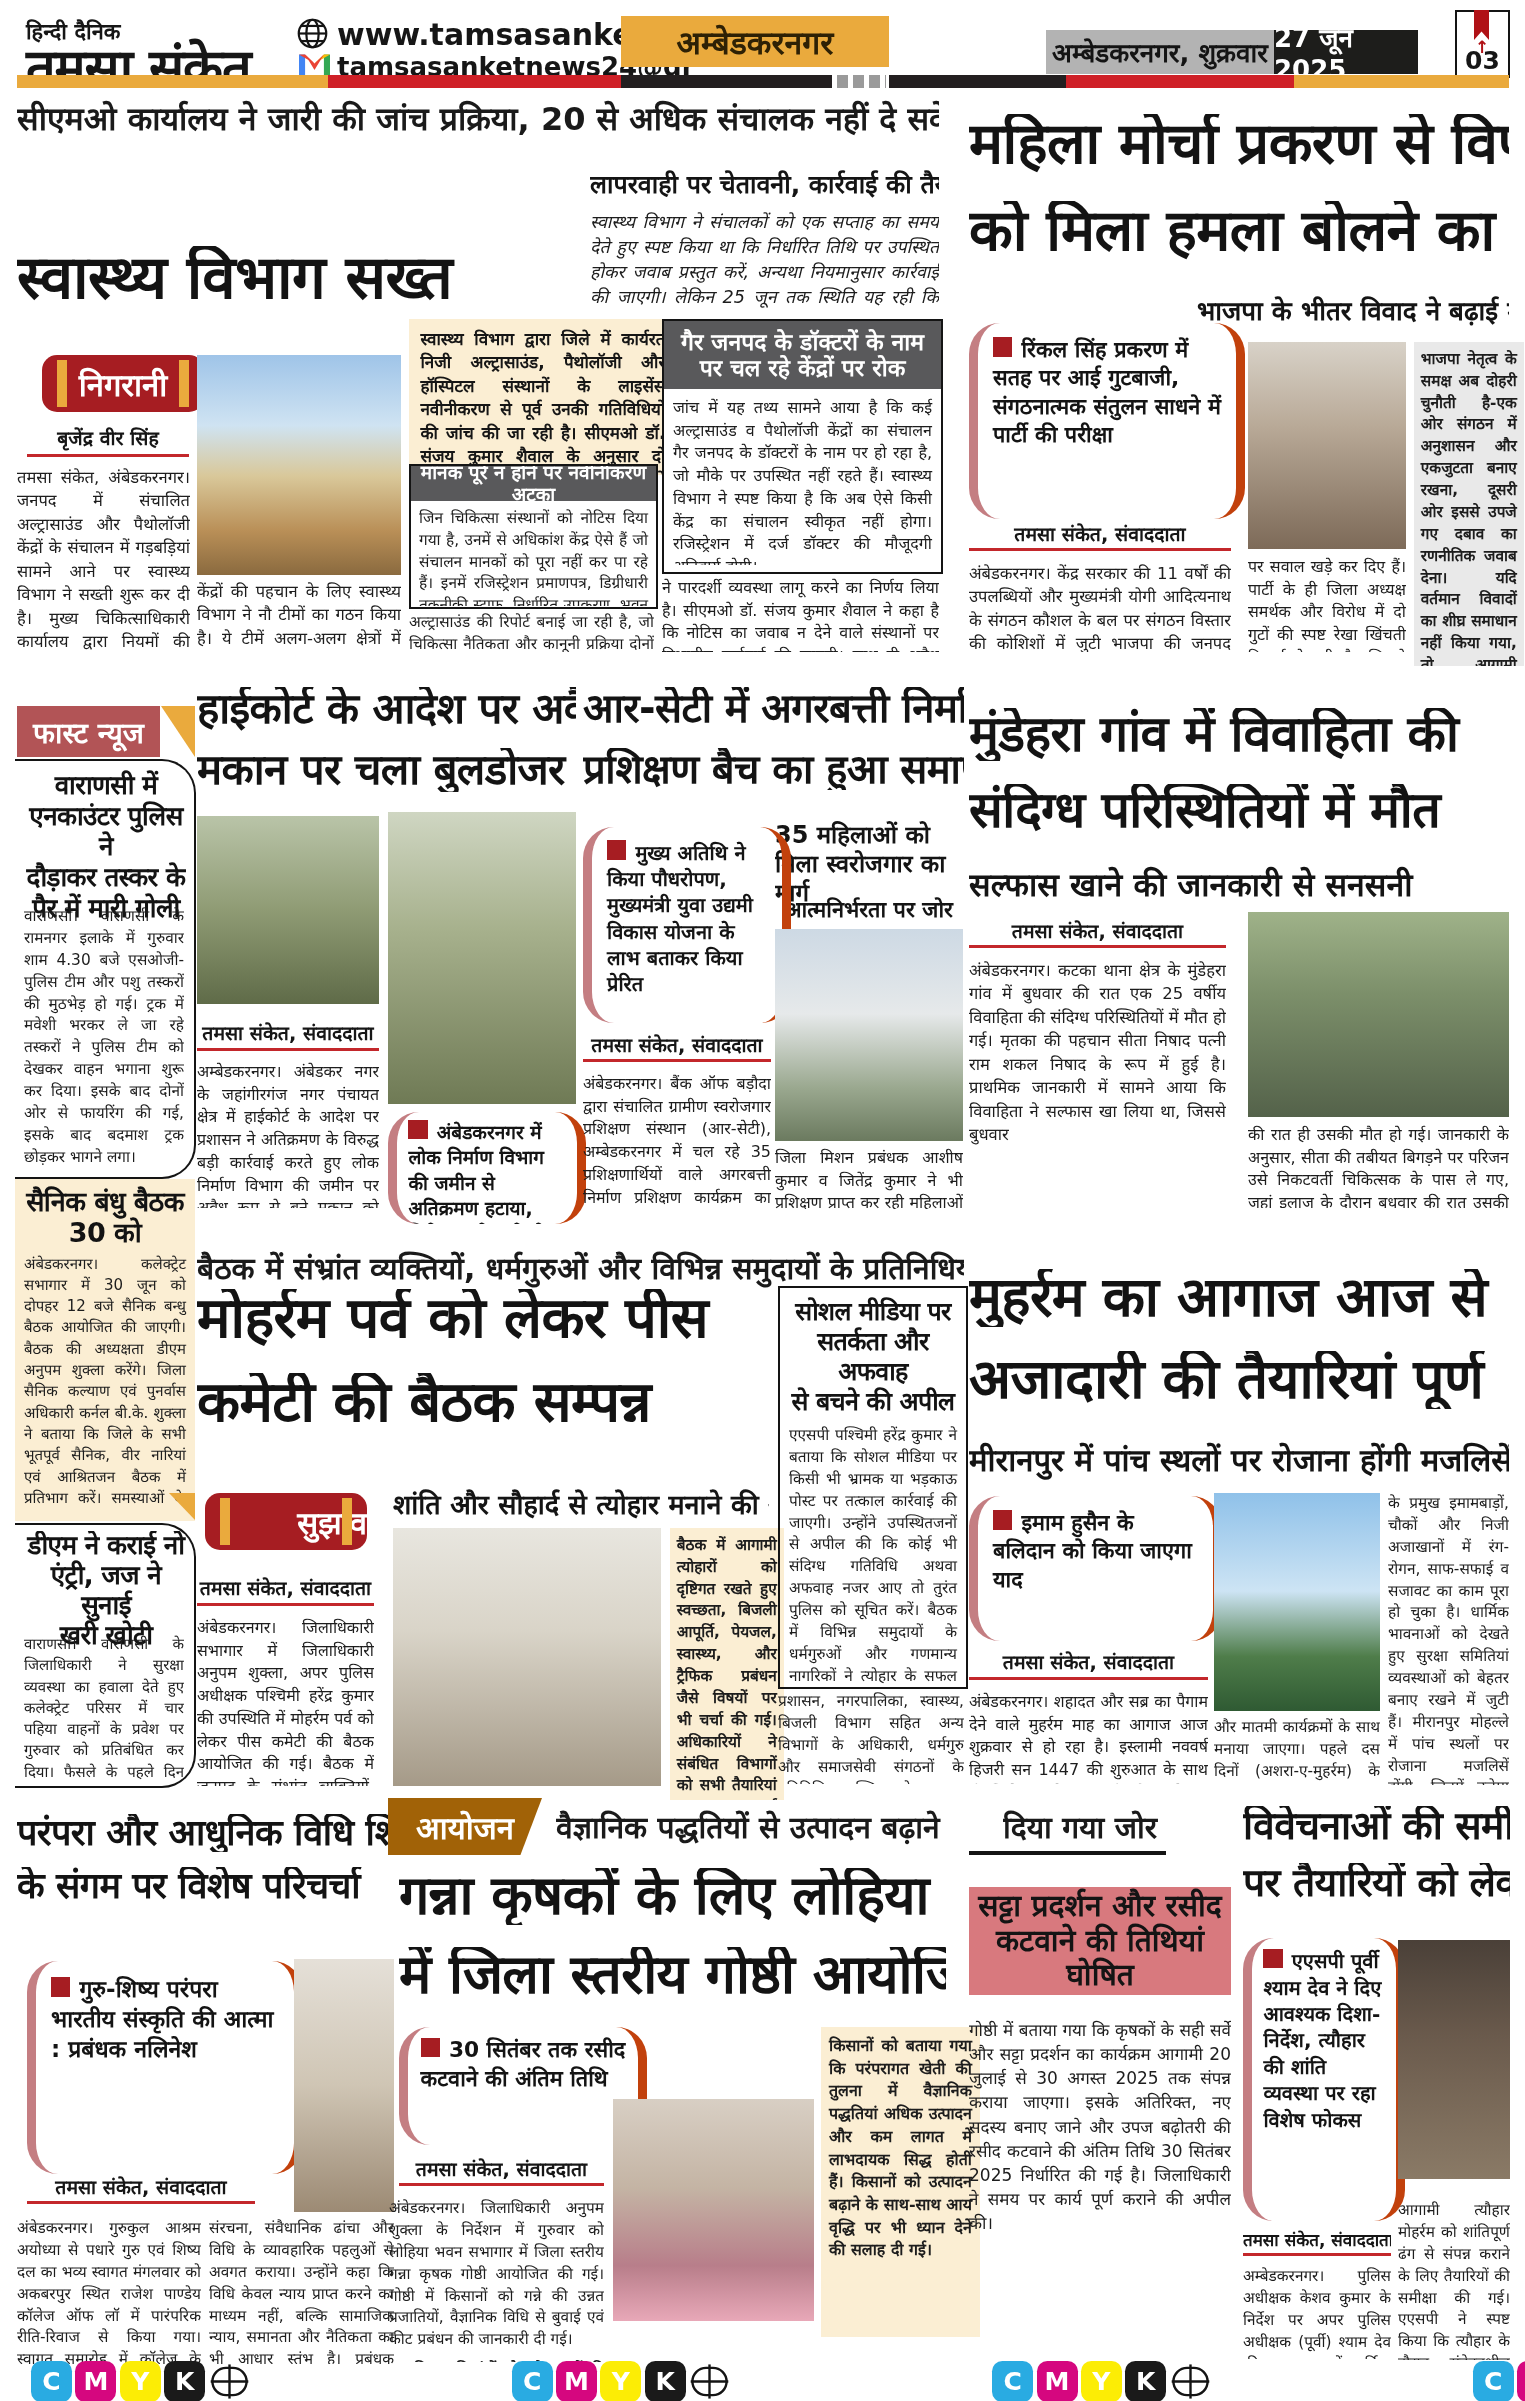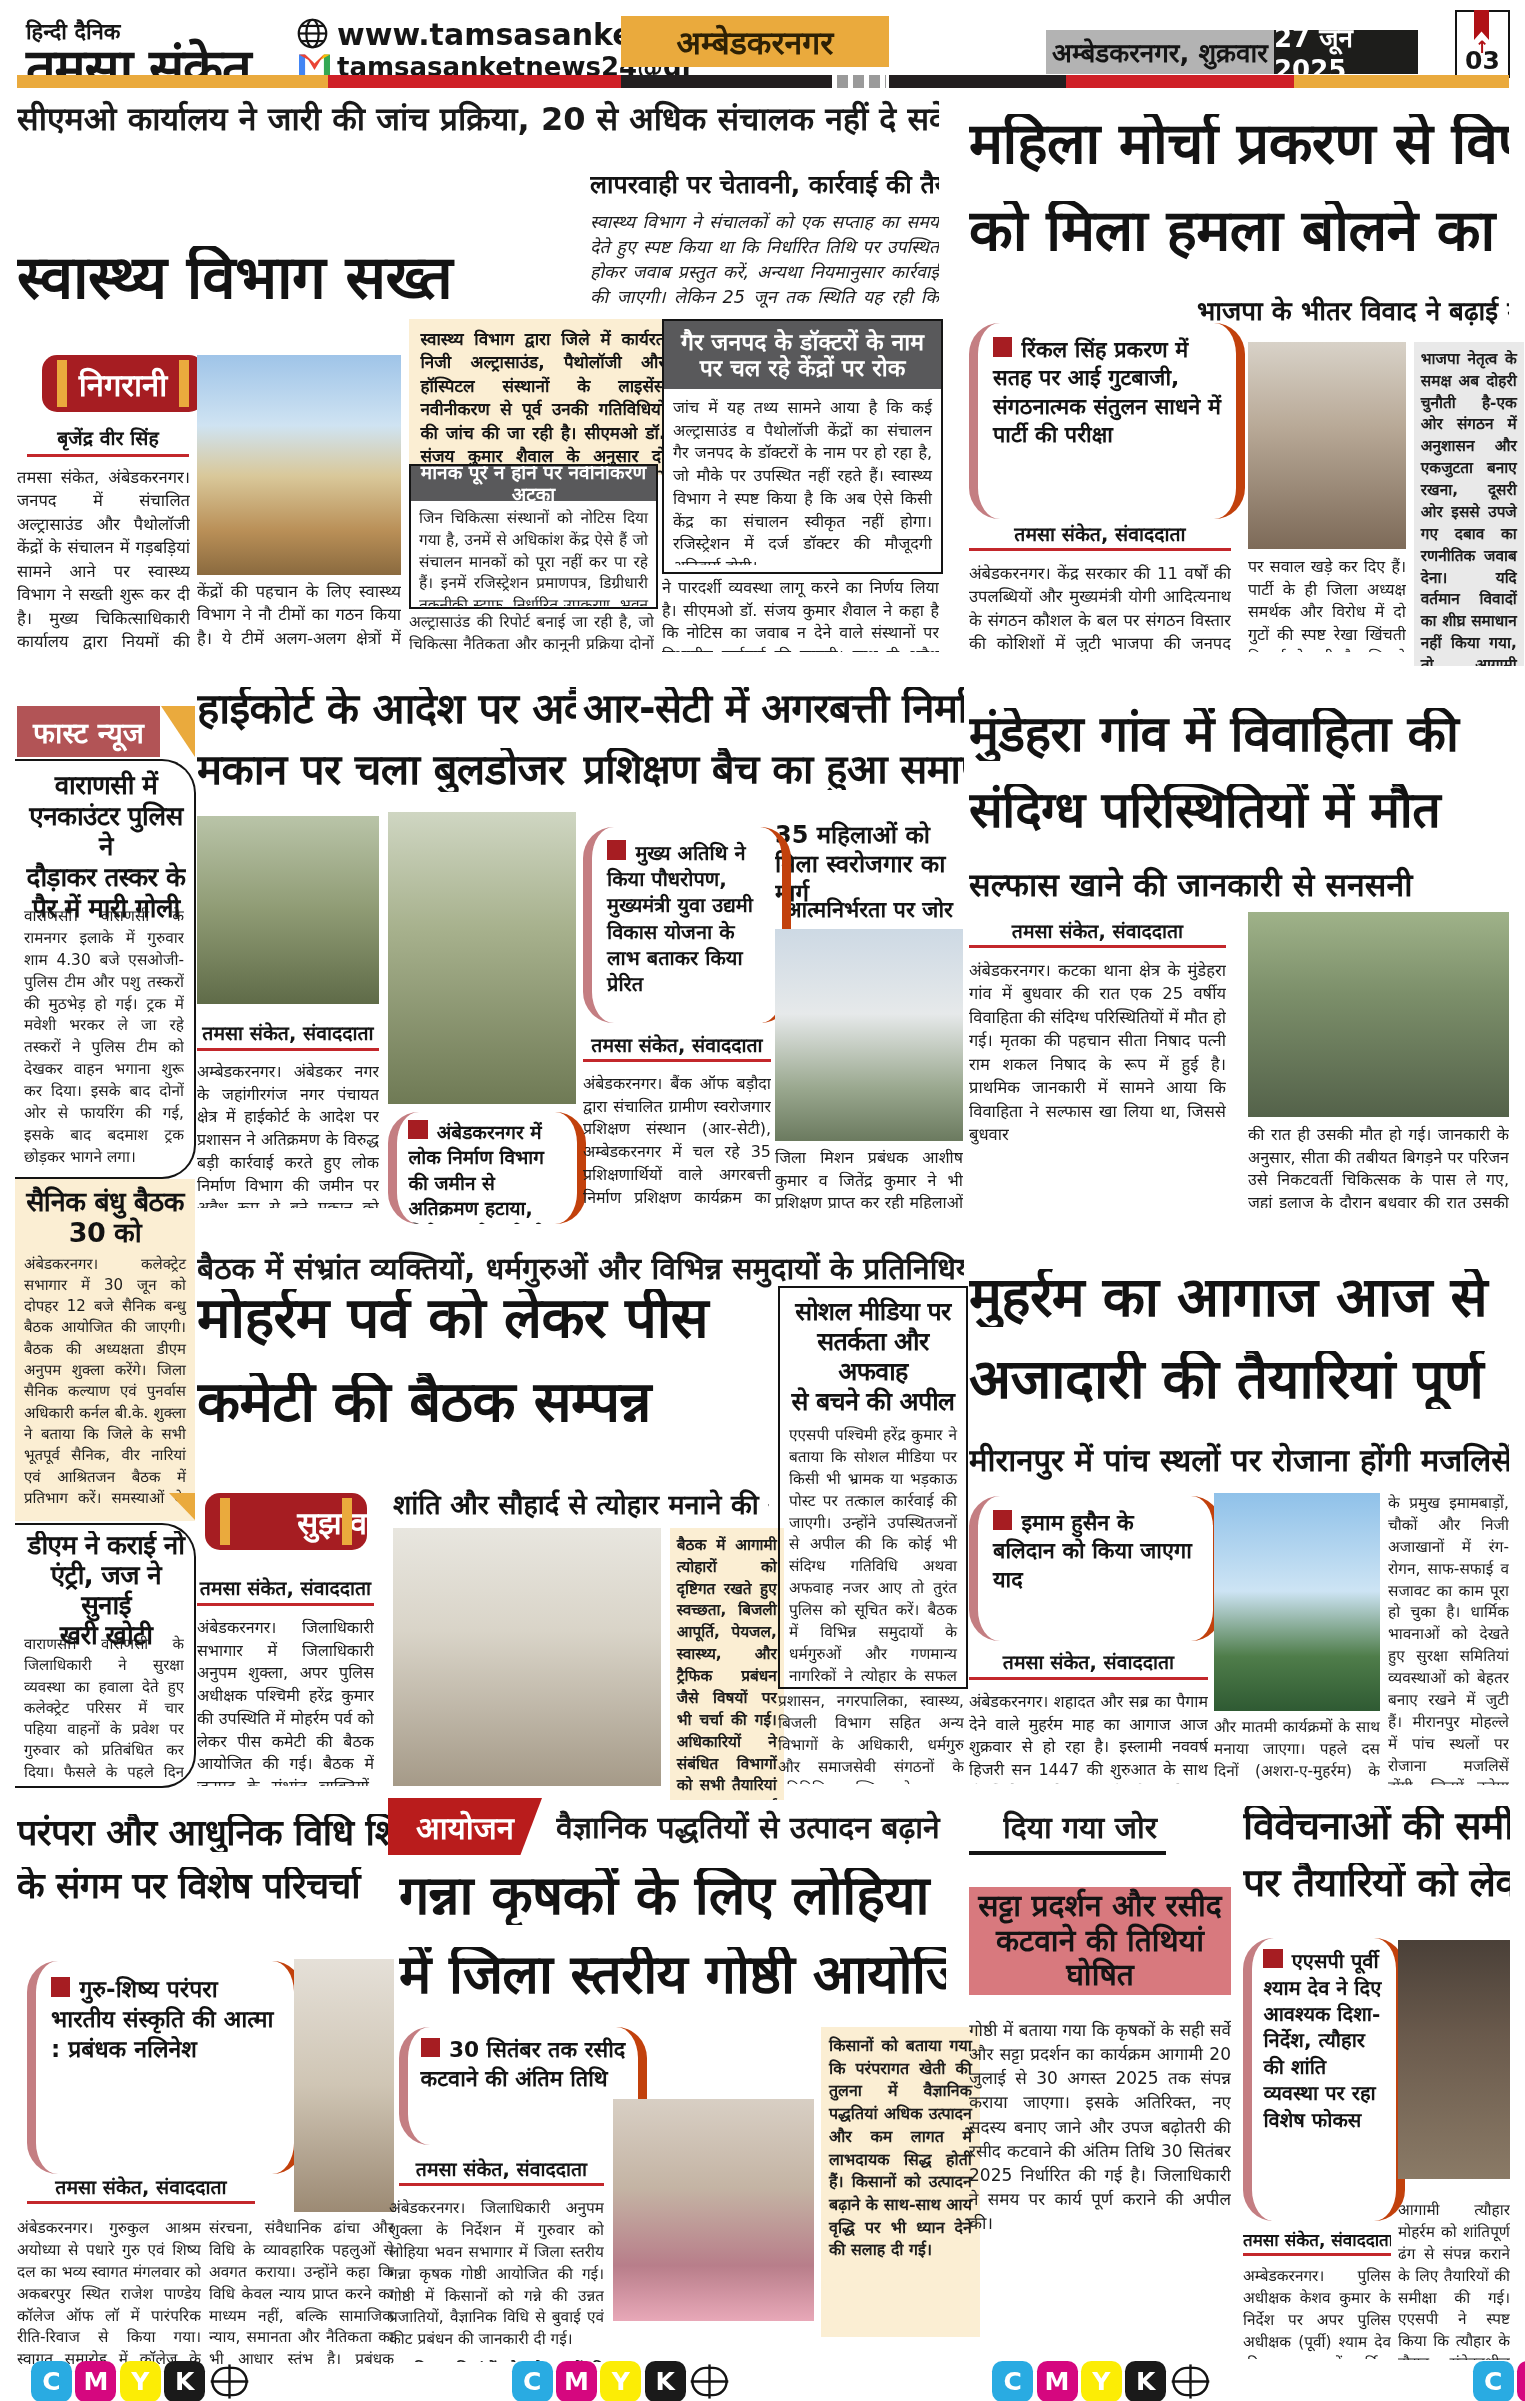--- a/index.html
+++ b/index.html
@@ -244,21 +244,21 @@
   <div class="abs headline" style="left:17px;top:1867px;width:376px;font-size:36px;">के संगम पर विशेष परिचर्चा</div>
   <div class="abs hl-box" style="left:27px;top:1961px;width:228px;height:188px;">
     <span class="hl-bullet"></span><span class="hl-text" style="font-size:23px;">गुरु-शिष्य परंपरा भारतीय संस्कृति की आत्मा : प्रबंधक नलिनेश</span>
   </div>
   <div class="abs photo" style="left:294px;top:1959px;width:100px;height:253px;background:linear-gradient(180deg,#e5e0d8 0%,#cfc5b4 50%,#9c8a74 100%);"></div>
   <div class="abs byline" style="left:27px;top:2173px;width:228px;">तमसा संकेत, संवाददाता</div>
   <div class="abs rule" style="left:27px;top:2201px;width:228px;"></div>
   <div class="abs body-text" style="left:17px;top:2218px;width:184px;height:146px;font-size:15.4px;">अंबेडकरनगर। गुरुकुल आश्रम अयोध्या से पधारे गुरु एवं शिष्य दल का भव्य स्वागत मंगलवार को अकबरपुर स्थित राजेश पाण्डेय कॉलेज ऑफ लॉ में पारंपरिक रीति-रिवाज से किया गया। स्वागत समारोह में कॉलेज के प्रबंधक नलिनेश तिवारी ने पुष्पहार, फल वितरण व वंदन कर गुरुजनों का अभिनंदन किया। परिचर्चा में अतिथियों ने छात्र-छात्राओं को भारतीय विधि व्यवस्था की मूलभूत</div>
   <div class="abs body-text" style="left:209px;top:2218px;width:185px;height:146px;font-size:15.4px;">संरचना, संवैधानिक ढांचा और विधि के व्यावहारिक पहलुओं से अवगत कराया। उन्होंने कहा कि विधि केवल न्याय प्राप्त करने का माध्यम नहीं, बल्कि सामाजिक न्याय, समानता और नैतिकता का भी आधार स्तंभ है। प्रबंधक नलिनेश तिवारी ने कहा कि गुरु-शिष्य परंपरा भारतीय संस्कृति की आत्मा है। विद्यार्थी आधुनिक शिक्षा के साथ-साथ भारतीय मूल्यों, अनुशासन एवं नैतिकता को आत्मसात करें।"</div>
 
-  <div class="abs" style="left:388px;top:1798px;width:154px;height:57px;background:#b91c1c;clip-path:polygon(0 0,100% 0,86% 100%,0 100%);color:#fff;font-weight:bold;font-size:31px;display:flex;align-items:center;justify-content:center;">
+  <div class="abs" style="left:388px;top:1798px;width:154px;height:57px;background:#a16207;clip-path:polygon(0 0,100% 0,86% 100%,0 100%);color:#fff;font-weight:bold;font-size:31px;display:flex;align-items:center;justify-content:center;">
     <span>आयोजन</span>
   </div>
   <div class="abs kicker" style="left:556px;top:1806px;width:393px;font-size:30px;">वैज्ञानिक पद्धतियों से उत्पादन बढ़ाने पर</div>
   <div class="abs kicker" style="left:1003px;top:1806px;width:197px;font-size:30px;">दिया गया जोर</div>
   <div class="abs" style="left:969px;top:1851px;width:197px;height:4px;background:#141414;"></div>
 
   <div class="abs headline" style="left:399px;top:1868px;width:547px;font-size:54px;">गन्ना कृषकों के लिए लोहिया भवन</div>
   <div class="abs headline" style="left:399px;top:1947px;width:547px;font-size:54px;">में जिला स्तरीय गोष्ठी आयोजित</div>
   <div class="abs hl-box" style="left:399px;top:2027px;width:205px;height:100px;padding:9px 12.5px;">
     <span class="hl-bullet"></span><span class="hl-text" style="font-size:21.7px;">30 सितंबर तक रसीद कटवाने की अंतिम तिथि</span>

